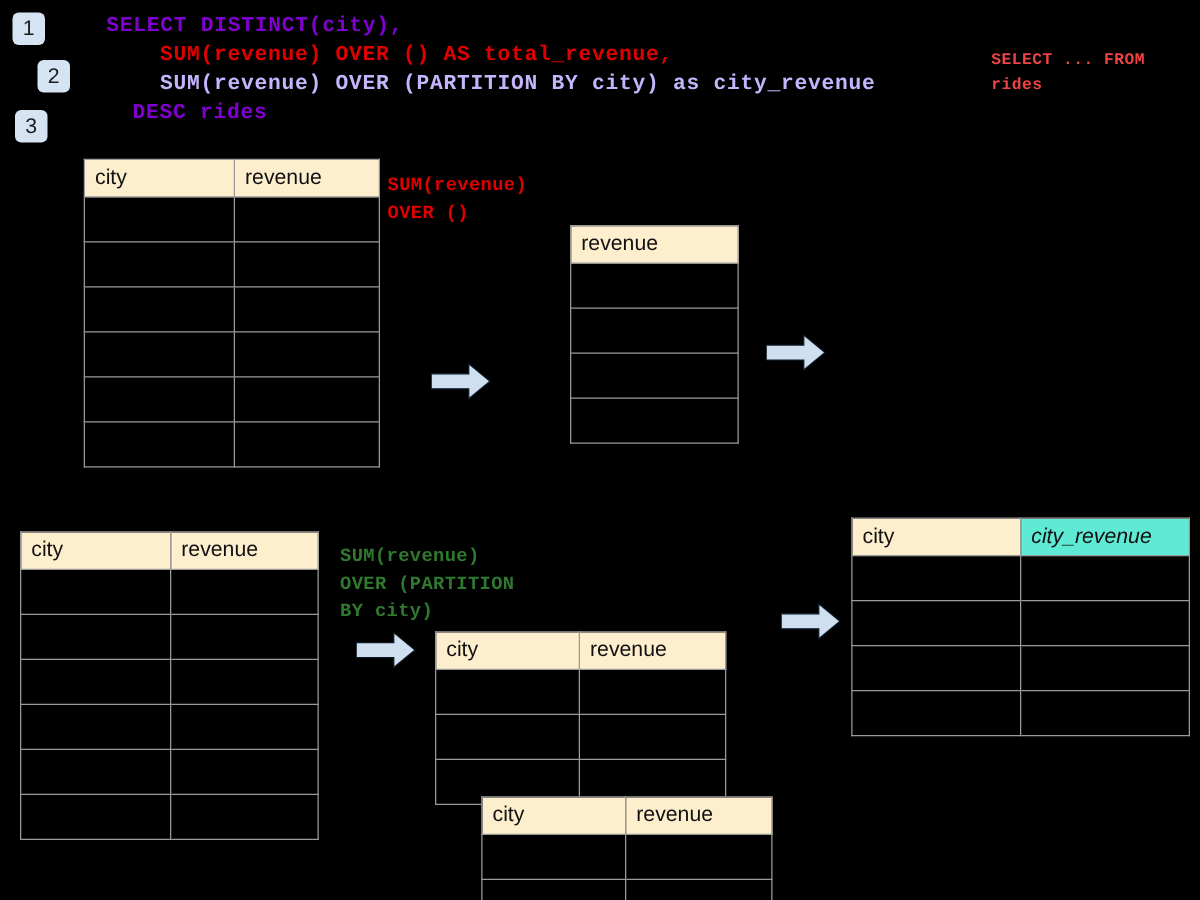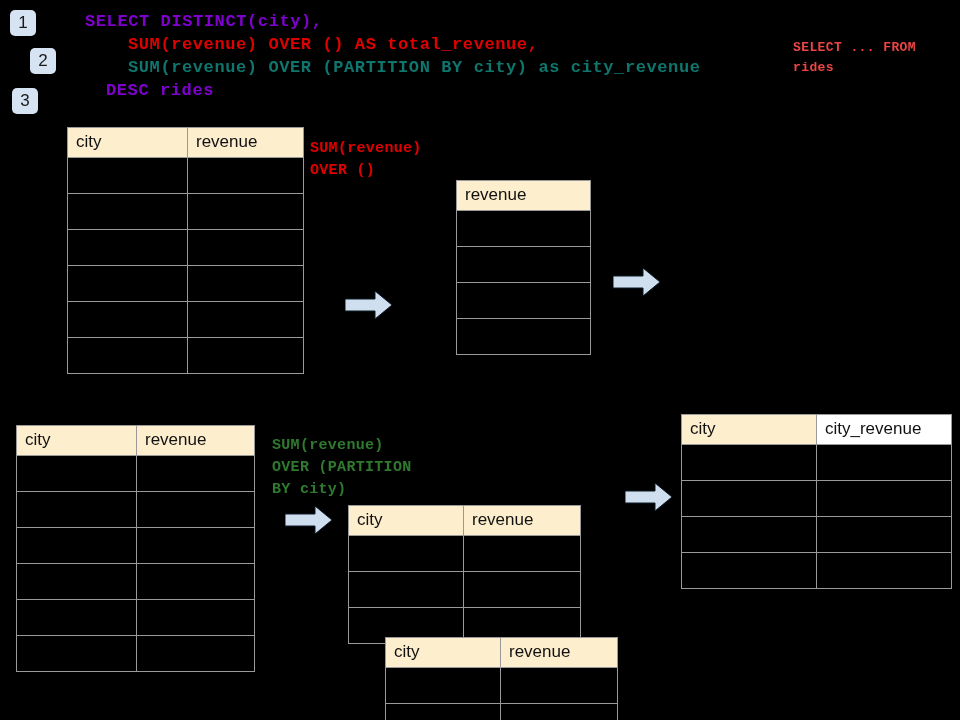--- a/index.html
+++ b/index.html
@@ -104,21 +104,21 @@
 <body>
 
 <div id="canvas">
 
   <div class="step-badge" style="left: 10px; top: 10px;">1</div>
   <div class="step-badge" style="left: 30px; top: 48px;">2</div>
   <div class="step-badge" style="left: 12px; top: 88px;">3</div>
 
   <div class="code-line c-violet" style="left: 85px; top: 12px; color: rgb(128, 0, 208);">SELECT DISTINCT(city),</div>
   <div class="code-line c-red" style="left: 128px; top: 35px; color: rgb(224, 0, 0);">SUM(revenue) OVER () AS total_revenue,</div>
-  <div class="code-line c-green" style="left: 128px; top: 58px; color: #0f766e;">SUM(revenue) OVER (PARTITION BY city) as city_revenue</div>
+  <div class="code-line c-green" style="left: 128px; top: 58px; color: #c4b5fd;">SUM(revenue) OVER (PARTITION BY city) as city_revenue</div>
   <div class="code-line c-violet" style="left: 106px; top: 81px; color: rgb(128, 0, 208);">DESC rides</div>
 
   <div class="side-note" style="left: 751px; top: 38px; color: #ef4444; margin-left: 42px;">SELECT ... FROM
 rides</div>
 
   <div class="annot annot-red" style="left: 310px; top: 138px; color: rgb(224, 0, 0);">SUM(revenue)
 OVER ()</div>
   <div class="annot annot-green" style="left: 272px; top: 435px; color: rgb(47, 122, 47);">SUM(revenue)
 OVER (PARTITION
 BY city)</div>
@@ -273,21 +273,21 @@
         </tbody>
       </table>
       <table class="tbl" style="left: 681px; top: 414px; width: 270px;">
         <colgroup>
           <col style="width: 135px;">
           <col style="width: 135px;">
         </colgroup>
         <thead>
           <tr>
             <th style="background: rgb(253, 238, 205);">city</th>
-            <th style="background: #ffffff;">city_revenue</th>
+            <th style="background: #5eead4; font-style: italic;">city_revenue</th>
           </tr>
         </thead>
         <tbody>
           <tr>
             <td></td>
             <td></td>
           </tr>
           <tr>
             <td></td>
             <td></td>

